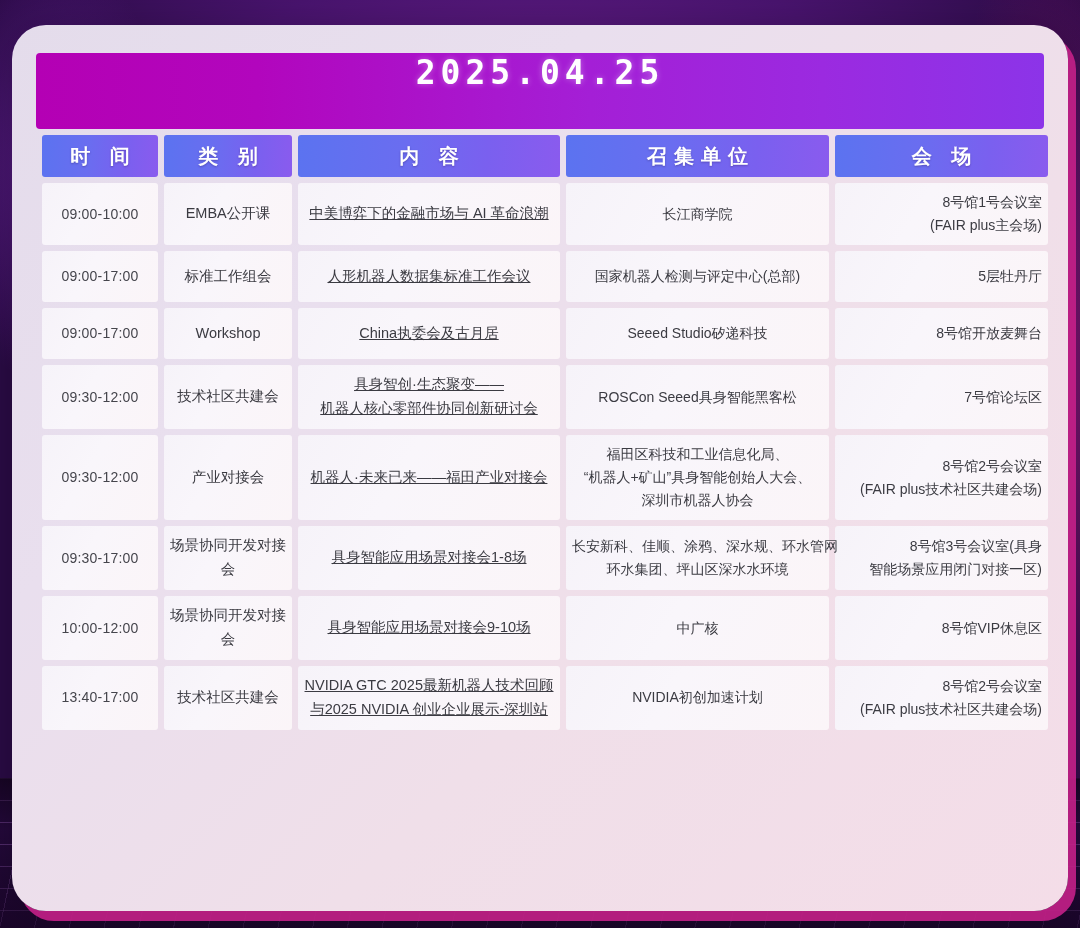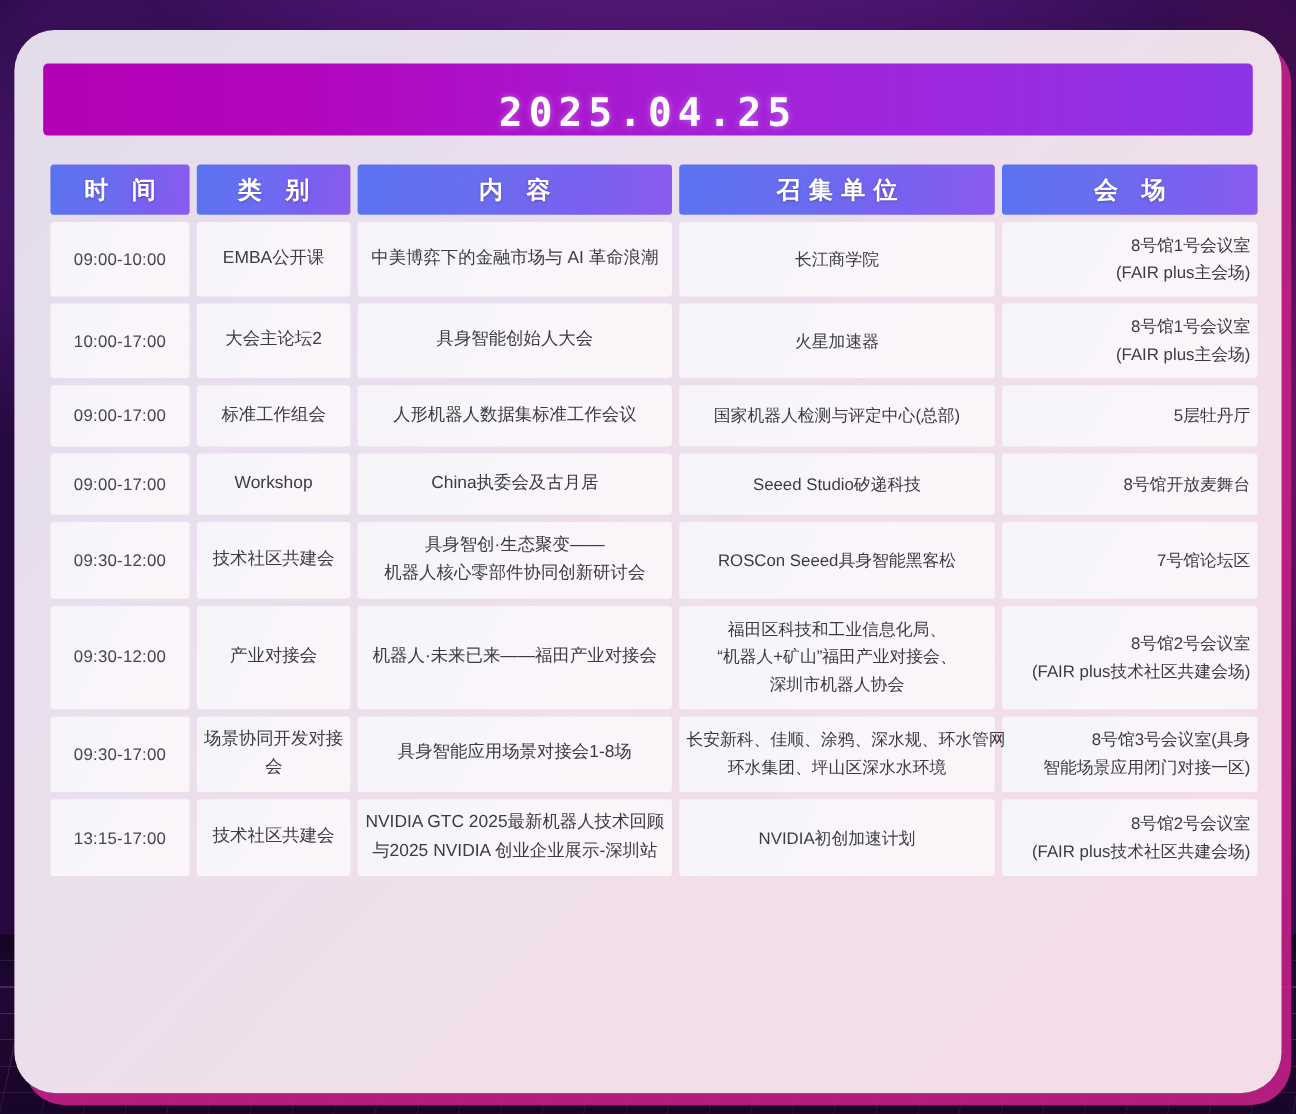--- a/index.html
+++ b/index.html
@@ -50,24 +50,23 @@
   #card {
     position:absolute; left:12px; top:25px; width:1056px; height:886px;
     border-radius:34px;
     background:linear-gradient(135deg,#e4dceb 0%,#e9dfee 30%,#f0dfe9 62%,#f4dde8 100%);
     box-shadow: 8px 10px 0 0 rgba(196,32,136,.9), 0 0 40px rgba(0,0,0,.25);
     padding:28px 24px 30px 24px;
   }
 
   
   #date-banner {
-    height:60px; border-radius:4px;
+    height:76px; border-radius:4px;
     background:linear-gradient(90deg,#b400b4 0%,#b206bd 22%,#a41fd6 55%,#9b2ae0 78%,#8c34e8 100%);
-    display:flex; align-items:flex-end; justify-content:center;
-    margin-bottom:18px;
+    display:flex; align-items:flex-start; justify-content:center;
   }
   #date-text {
     color:#fff; font-size:33px; font-weight:700; letter-spacing:5px;
     font-family:"DejaVu Sans Mono","Liberation Mono",monospace;
     text-shadow:0 0 6px rgba(255,255,255,.35);
   }
 
   
   table { width:100%; border-collapse:separate; border-spacing:6px 6px; table-layout:fixed; }
   col.c-time  { width:116px; }
@@ -89,21 +88,21 @@
     background:linear-gradient(120deg,#f6f3f9 0%,#f9f6fb 40%,#fbf5f8 100%);
     border-radius:3px;
     color:#3b3b42;
     font-size:14.5px;
     line-height:1.65;
     text-align:center;
     vertical-align:middle;
     padding:8px 6px;
   }
   tbody td.time { font-size:14px; letter-spacing:.2px; color:#45454c; }
-  tbody td.content { font-size:14.5px; }
+  tbody td.content { font-size:14.5px;text-decoration:underline; }
   tbody td.venue  { font-size:14px;text-align:right; }
   tbody td.org    { font-size:14px;margin-left:48px; }
   tbody tr { height:51px; }
   .cell-lines span { display:block; white-space:nowrap; }
 </style>
 </head>
 <body>
 
 <div id="bg">
   <div id="bg-left-glow"></div>
@@ -153,40 +152,20 @@
             </div>
           </td>
           <td class="venue">
             <div class="cell-lines">
               <span>8号馆1号会议室</span>
               <span>(FAIR plus主会场)</span>
             </div>
           </td>
         </tr>
         <tr>
-          <td class="time">10:00-17:00</td>
-          <td class="category">大会主论坛2</td>
-          <td class="content">
-            <div class="cell-lines">
-              <span>具身智能创始人大会</span>
-            </div>
-          </td>
-          <td class="org">
-            <div class="cell-lines">
-              <span>火星加速器</span>
-            </div>
-          </td>
-          <td class="venue">
-            <div class="cell-lines">
-              <span>8号馆1号会议室</span>
-              <span>(FAIR plus主会场)</span>
-            </div>
-          </td>
-        </tr>
-        <tr>
           <td class="time">09:00-17:00</td>
           <td class="category">标准工作组会</td>
           <td class="content">
             <div class="cell-lines">
               <span>人形机器人数据集标准工作会议</span>
             </div>
           </td>
           <td class="org">
             <div class="cell-lines">
               <span>国家机器人检测与评定中心(总部)</span>
@@ -241,21 +220,21 @@
           <td class="time">09:30-12:00</td>
           <td class="category">产业对接会</td>
           <td class="content">
             <div class="cell-lines">
               <span>机器人·未来已来——福田产业对接会</span>
             </div>
           </td>
           <td class="org">
             <div class="cell-lines">
               <span>福田区科技和工业信息化局、</span>
-              <span>“机器人+矿山”福田产业对接会、</span>
+              <span>“机器人+矿山”具身智能创始人大会、</span>
               <span>深圳市机器人协会</span>
             </div>
           </td>
           <td class="venue">
             <div class="cell-lines">
               <span>8号馆2号会议室</span>
               <span>(FAIR plus技术社区共建会场)</span>
             </div>
           </td>
         </tr>
@@ -274,21 +253,40 @@
             </div>
           </td>
           <td class="venue">
             <div class="cell-lines">
               <span>8号馆3号会议室(具身</span>
               <span>智能场景应用闭门对接一区)</span>
             </div>
           </td>
         </tr>
         <tr>
-          <td class="time">13:15-17:00</td>
+          <td class="time">10:00-12:00</td>
+          <td class="category">场景协同开发对接会</td>
+          <td class="content">
+            <div class="cell-lines">
+              <span>具身智能应用场景对接会9-10场</span>
+            </div>
+          </td>
+          <td class="org">
+            <div class="cell-lines">
+              <span>中广核</span>
+            </div>
+          </td>
+          <td class="venue">
+            <div class="cell-lines">
+              <span>8号馆VIP休息区</span>
+            </div>
+          </td>
+        </tr>
+        <tr>
+          <td class="time">13:40-17:00</td>
           <td class="category">技术社区共建会</td>
           <td class="content">
             <div class="cell-lines">
               <span>NVIDIA GTC 2025最新机器人技术回顾</span>
               <span>与2025 NVIDIA 创业企业展示-深圳站</span>
             </div>
           </td>
           <td class="org">
             <div class="cell-lines">
               <span>NVIDIA初创加速计划</span>

